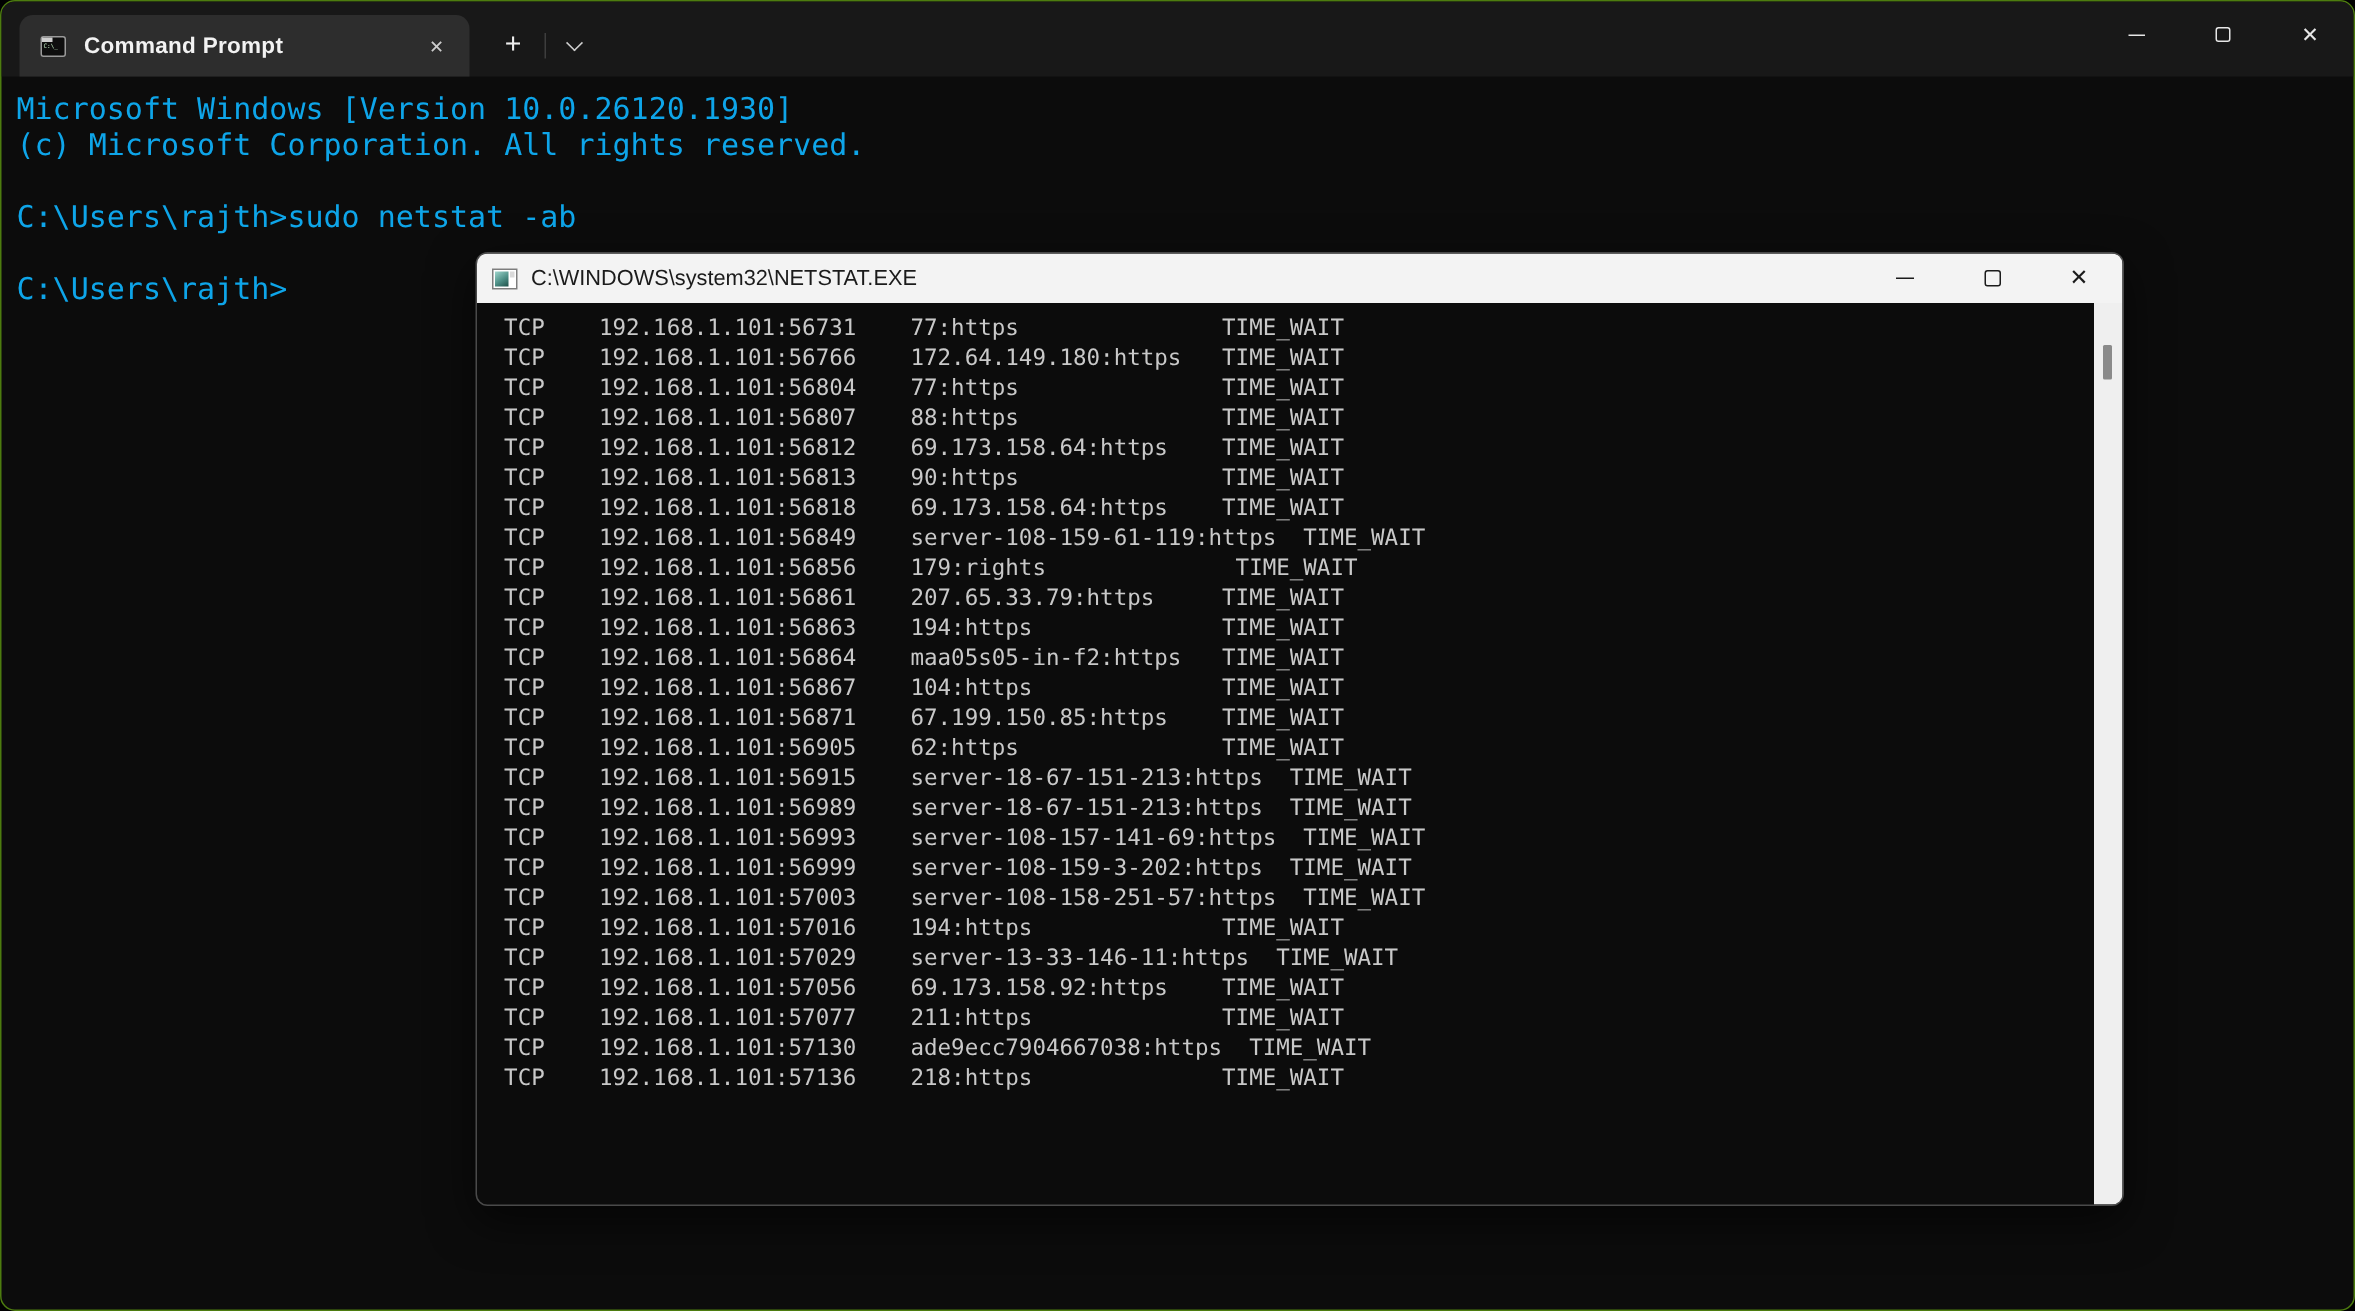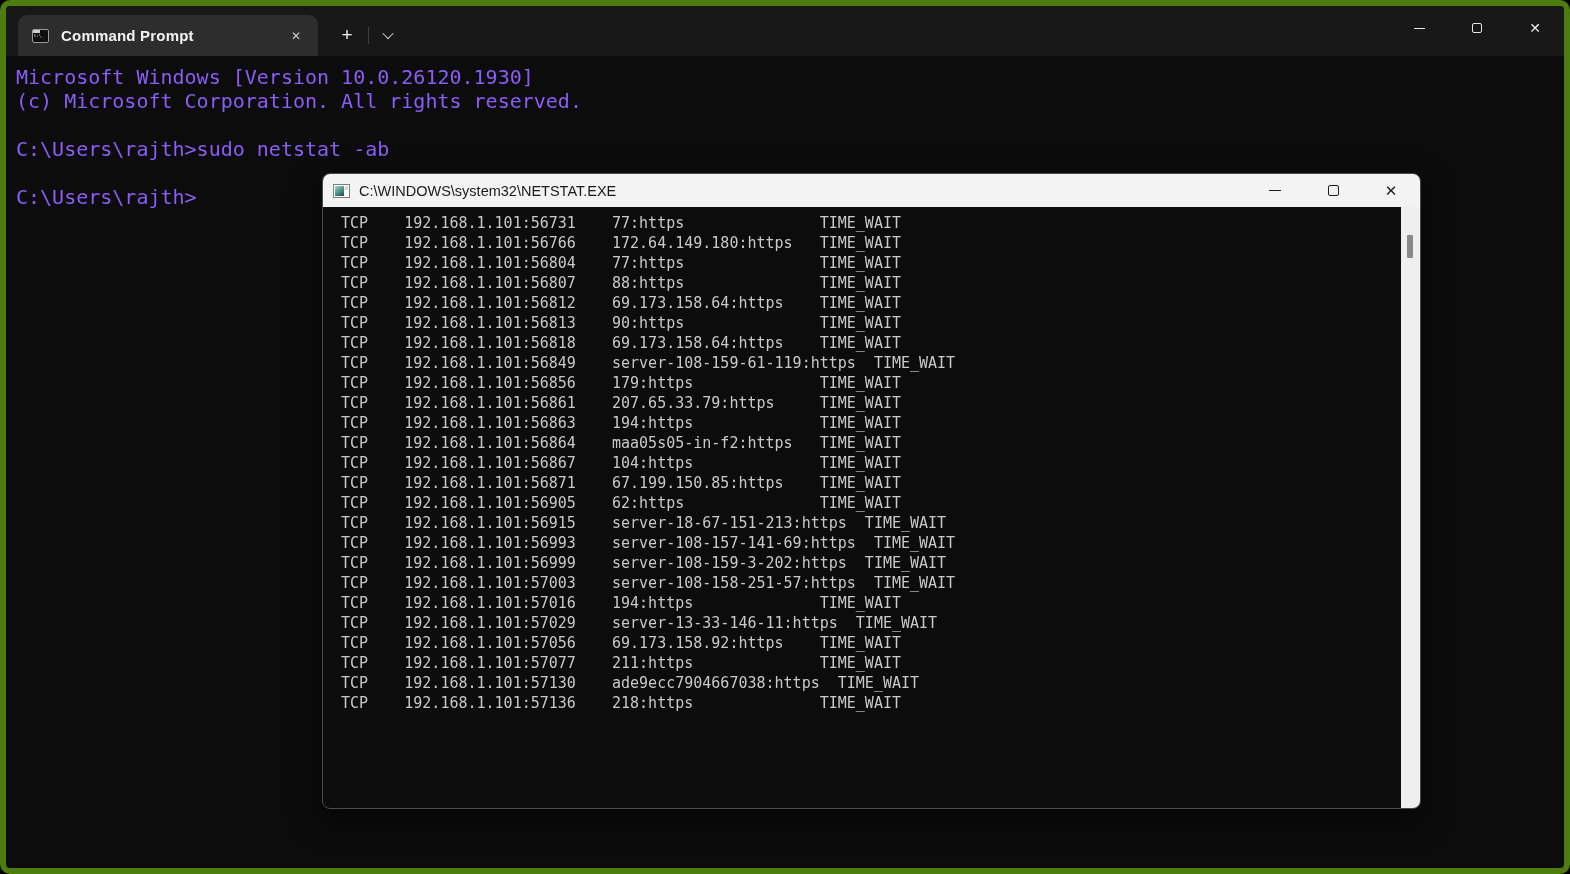--- a/index.html
+++ b/index.html
@@ -1,21 +1,21 @@
 <!DOCTYPE html>
 <html><head>
 <meta charset="utf-8">
 <style>
   * { margin:0; padding:0; box-sizing:border-box; }
   html,body { background:#010101; }
   body { width:1570px; height:874px; font-family:"Liberation Sans", sans-serif; }
 
   .window {
     position:relative; width:1570px; height:874px;
-    background:#0c0c0c; border:6px solid #4d7c0f; border-radius:10px;
+    background:#0c0c0c; border:1px solid #4d7c0f; border-radius:10px;
     overflow:hidden;
   }
 
   
   .tabbar {
     position:relative; height:50px; background:#181818;
     display:flex; align-items:flex-end;
   }
   .tab {
     margin-left:12px; width:300px; height:41px;
@@ -61,21 +61,21 @@
   .caption-controls { position:absolute; top:0; right:0; height:44px; display:flex; }
   .cap-btn { width:58px; height:44px; display:flex; align-items:center; justify-content:center; }
   .glyph-min { width:11px; border-top:1px solid #e6e6e6; }
   .glyph-max { width:10px; height:10px; border:1px solid #e6e6e6; border-radius:2px; }
   .glyph-close { color:#e6e6e6; font-size:14px; line-height:1; }
 
   
   .term-output {
     padding:9px 0 0 10px;
     font-family:"DejaVu Sans Mono", monospace;
-    font-size:20px; line-height:24px; color:#8b5cf6;
+    font-size:20px; line-height:24px; color:#0ea5e9;
     white-space:pre;
   }
   .term-line { height:24px; white-space:pre; }
 
   
   .netstat-win {
     position:absolute; left:316px; top:167px; width:1099px; height:636px;
     background:#0c0c0c; border:1px solid #4a4a4a; border-radius:8px;
     overflow:hidden; box-shadow:0 10px 30px rgba(0,0,0,.6);
   }
@@ -167,28 +167,29 @@
     <div class="netstat-body">
       <div class="netstat-output" id="netstat-output">
           <div class="netstat-row">  TCP    192.168.1.101:56731    77:https               TIME_WAIT</div>
           <div class="netstat-row">  TCP    192.168.1.101:56766    172.64.149.180:https   TIME_WAIT</div>
           <div class="netstat-row">  TCP    192.168.1.101:56804    77:https               TIME_WAIT</div>
           <div class="netstat-row">  TCP    192.168.1.101:56807    88:https               TIME_WAIT</div>
           <div class="netstat-row">  TCP    192.168.1.101:56812    69.173.158.64:https    TIME_WAIT</div>
           <div class="netstat-row">  TCP    192.168.1.101:56813    90:https               TIME_WAIT</div>
           <div class="netstat-row">  TCP    192.168.1.101:56818    69.173.158.64:https    TIME_WAIT</div>
           <div class="netstat-row">  TCP    192.168.1.101:56849    server-108-159-61-119:https  TIME_WAIT</div>
-          <div class="netstat-row">  TCP    192.168.1.101:56856    179:https              TIME_WAIT</div>
+          <div class="netstat-row">  TCP    192.168.1.101:56856    179:rights              TIME_WAIT</div>
           <div class="netstat-row">  TCP    192.168.1.101:56861    207.65.33.79:https     TIME_WAIT</div>
           <div class="netstat-row">  TCP    192.168.1.101:56863    194:https              TIME_WAIT</div>
           <div class="netstat-row">  TCP    192.168.1.101:56864    maa05s05-in-f2:https   TIME_WAIT</div>
           <div class="netstat-row">  TCP    192.168.1.101:56867    104:https              TIME_WAIT</div>
           <div class="netstat-row">  TCP    192.168.1.101:56871    67.199.150.85:https    TIME_WAIT</div>
           <div class="netstat-row">  TCP    192.168.1.101:56905    62:https               TIME_WAIT</div>
           <div class="netstat-row">  TCP    192.168.1.101:56915    server-18-67-151-213:https  TIME_WAIT</div>
+          <div class="netstat-row">  TCP    192.168.1.101:56989    server-18-67-151-213:https  TIME_WAIT</div>
           <div class="netstat-row">  TCP    192.168.1.101:56993    server-108-157-141-69:https  TIME_WAIT</div>
           <div class="netstat-row">  TCP    192.168.1.101:56999    server-108-159-3-202:https  TIME_WAIT</div>
           <div class="netstat-row">  TCP    192.168.1.101:57003    server-108-158-251-57:https  TIME_WAIT</div>
           <div class="netstat-row">  TCP    192.168.1.101:57016    194:https              TIME_WAIT</div>
           <div class="netstat-row">  TCP    192.168.1.101:57029    server-13-33-146-11:https  TIME_WAIT</div>
           <div class="netstat-row">  TCP    192.168.1.101:57056    69.173.158.92:https    TIME_WAIT</div>
           <div class="netstat-row">  TCP    192.168.1.101:57077    211:https              TIME_WAIT</div>
           <div class="netstat-row">  TCP    192.168.1.101:57130    ade9ecc7904667038:https  TIME_WAIT</div>
           <div class="netstat-row">  TCP    192.168.1.101:57136    218:https              TIME_WAIT</div>
         </div>

